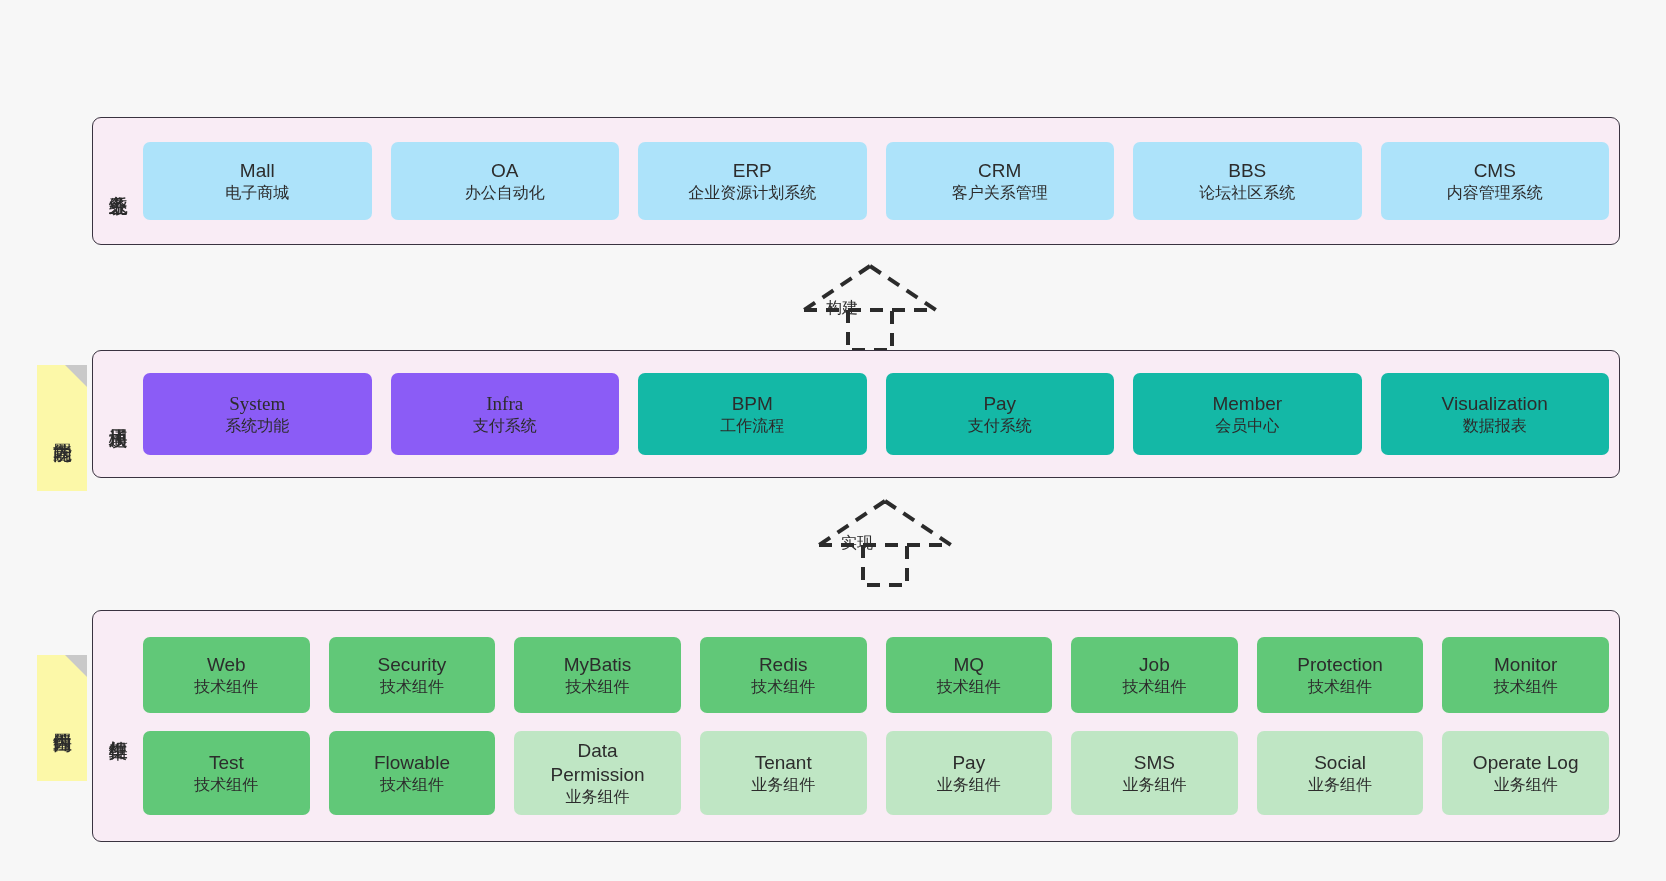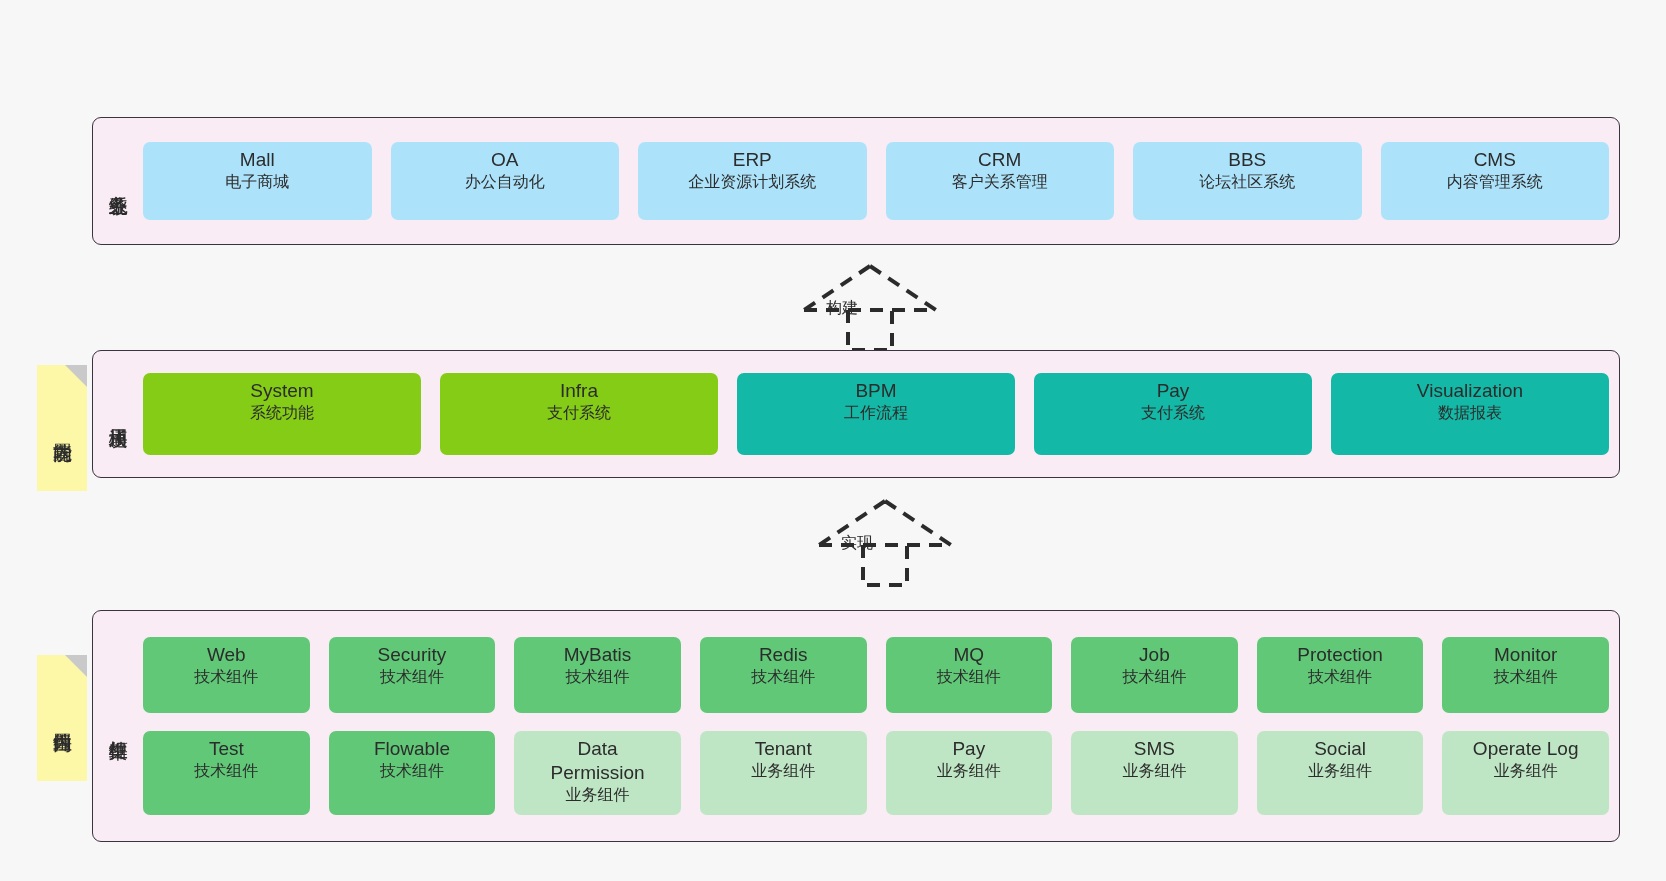--- a/index.html
+++ b/index.html
@@ -54,32 +54,32 @@
     gap: 19px;
   }
 
   
   .card {
     flex: 1 1 0;
     border-radius: 7px;
     display: flex;
     flex-direction: column;
     align-items: center;
-    justify-content: flex-start;
+    justify-content: center;
     text-align: center;
     line-height: 1.26;
     color: #2c2c2c;
     padding: 6px 4px;
     user-select: none;
   }
   .card .t1 { font-size: 19px; }
   .card .t2 { font-size: 16px; }
 
   .blue   { background: #ade3fa; }
-  .red    { background: #84cc16; }
+  .red    { background: #8b5cf6; font-family: Liberation Serif, serif; }
   .pink   { background: #14b8a6; }
   .green  { background: #61c878; }
   .lgreen { background: #bfe6c4; }
 
   
   .sticky {
     position: absolute;
     background: #fcf8a8;
     display: flex;
     align-items: center;
@@ -176,20 +176,24 @@
         </div>
         <div class="card pink">
           <span class="t1">BPM</span>
           <span class="t2">工作流程</span>
         </div>
         <div class="card pink">
           <span class="t1">Pay</span>
           <span class="t2">支付系统</span>
         </div>
         <div class="card pink">
+          <span class="t1">Member</span>
+          <span class="t2">会员中心</span>
+        </div>
+        <div class="card pink">
           <span class="t1">Visualization</span>
           <span class="t2">数据报表</span>
         </div>
       </div>
     </div>
   </div>
 
   <div class="arrow" style="left:810px; top:497px; width:150px; height:90px;">
     <svg width="150" height="90" viewBox="0 0 150 90">
       <path d="M 75 4 L 141 48 M 75 4 L 9 48" fill="none" stroke="#2b2b2b" stroke-width="4" stroke-dasharray="13 9" stroke-linecap="butt"></path>

